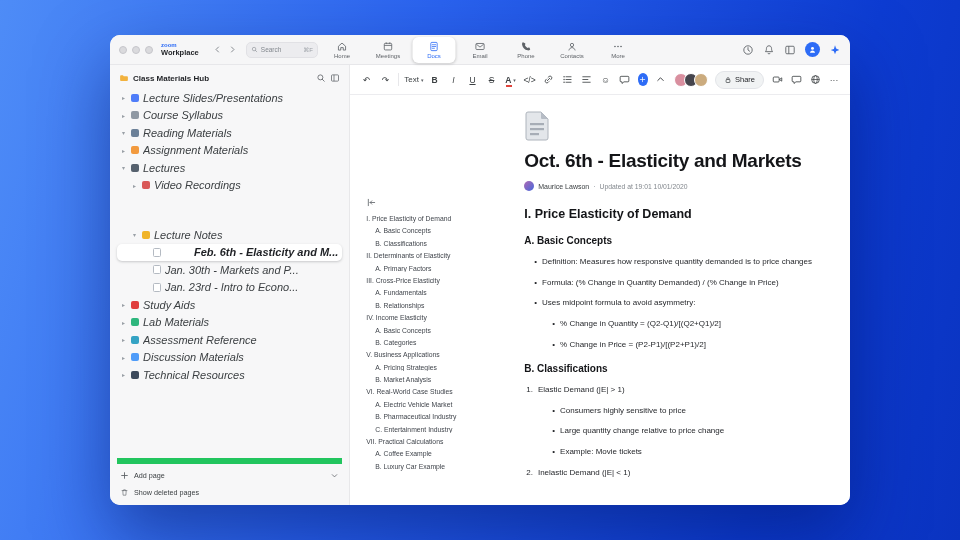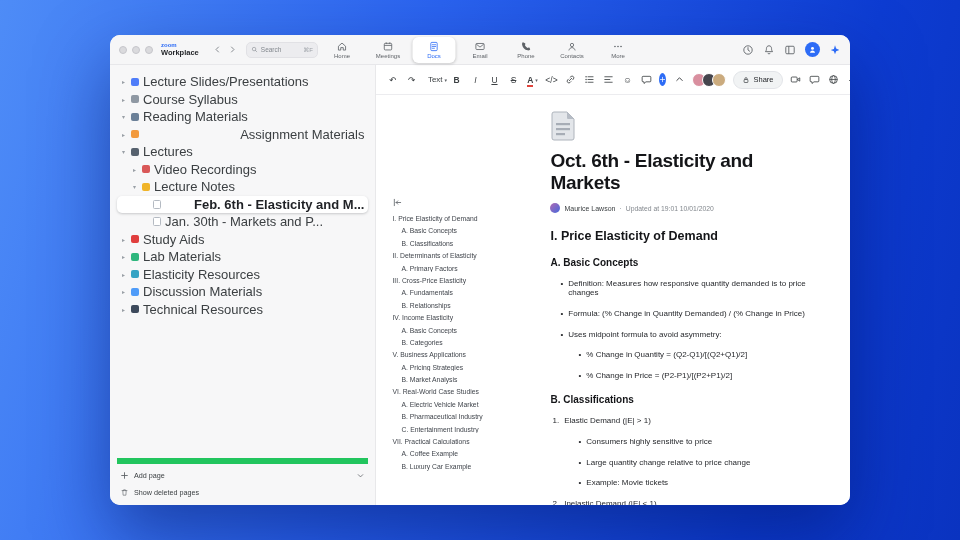--- a/index.html
+++ b/index.html
@@ -55,21 +55,21 @@
   .sb-header { display:flex; align-items:center; gap:4px; padding:0 2px 6px; color:#5f6368; }
   .sb-header svg { width:10px; height:10px; }
   .sb-title { flex:1; font-size:8px; font-weight:bold; color:#1f2125; white-space:nowrap; overflow:hidden; }
   .tree { flex:0 0 auto; }
   .trow { height:17.5px; display:flex; align-items:center; gap:4px; border-radius:5px; padding-right:4px; color:#3c4043; }
   .trow .chev { flex:0 0 7px; width:7px; font-size:6px; color:#9aa0a6; text-align:center; }
   .trow.chev-right .chev::before { content:"▸"; }
   .trow.chev-down  .chev::before { content:"▾"; }
   .trow .swatch { flex:0 0 8px; width:8px; height:8px; border-radius:2px; background:#c6c9ce; }
   .trow.icon-page .swatch { width:7px; height:9px; border-radius:1.5px; background:#fff; border:1px solid #b4bac2; }
-  .trow .tlabel { flex:1; min-width:0; font-size:13px; white-space:nowrap; overflow:hidden; text-overflow:ellipsis; }
+  .trow .tlabel { flex:1; min-width:0; font-size:11px; white-space:nowrap; overflow:hidden; text-overflow:ellipsis;font-style:italic; }
   .trow.selected { background:#fff; box-shadow:0 1px 2.5px rgba(60,64,67,.25); }
   .trow.selected .tlabel { font-weight:bold; color:#1f2125;padding-left:29px; }
   .sb-footer { margin-top:auto; border-top:6px solid #22c55e; padding-top:7px; display:flex; flex-direction:column; gap:8px; color:#3c4043; }
   .sb-foot-row { display:flex; align-items:center; gap:5px; font-size:7.2px; padding:0 3px; }
   .sb-foot-row svg { width:9px; height:9px; color:#5f6368; flex:0 0 auto; }
   .sb-foot-row .spacer { flex:1; }
   
   .content { flex:1; display:flex; flex-direction:column; background:#fff; min-width:0; }
   .doc-toolbar {
     flex:0 0 30px; border-bottom:1px solid #ececef; display:flex; align-items:center;
@@ -349,94 +349,111 @@
           <svg viewBox="0 0 16 16">
             <use href="#i-sparkle"></use>
           </svg>
         </span>
     </div>
   </div>
 
   <div class="main">
 
     <aside class="sidebar">
+      <div class="sb-header">
+        <svg viewBox="0 0 16 16">
+            <use href="#i-folder"></use>
+          </svg>
+        <span class="sb-title">Class Materials Hub</span>
+        <svg viewBox="0 0 16 16">
+            <use href="#i-magnifier"></use>
+          </svg>
+        <svg viewBox="0 0 16 16">
+            <use href="#i-panel"></use>
+          </svg>
+      </div>
       <div class="tree">
 
           <div class="trow chev-right" style="padding-left: 3px;">
             <span class="chev"></span>
             <span class="swatch" style="background: rgb(79, 125, 249);"></span>
             <span class="tlabel">Lecture Slides/Presentations</span>
           </div>
 
           <div class="trow chev-right" style="padding-left: 3px;">
             <span class="chev"></span>
             <span class="swatch" style="background: rgb(143, 152, 163);"></span>
             <span class="tlabel">Course Syllabus</span>
           </div>
 
           <div class="trow chev-down" style="padding-left: 3px;">
             <span class="chev"></span>
             <span class="swatch" style="background: rgb(107, 128, 152);"></span>
             <span class="tlabel">Reading Materials</span>
           </div>
 
-          <div class="trow chev-right" style="padding-left: 3px; text-align: right;">
+          <div class="trow chev-right" style="padding-left: 3px;">
             <span class="chev"></span>
             <span class="swatch" style="background: rgb(242, 154, 62);"></span>
             <span class="tlabel">Assignment Materials</span>
           </div>
 
           <div class="trow chev-down" style="padding-left: 3px;">
             <span class="chev"></span>
             <span class="swatch" style="background: rgb(86, 97, 110);"></span>
             <span class="tlabel">Lectures</span>
           </div>
 
           <div class="trow chev-right" style="padding-left: 14px;">
             <span class="chev"></span>
             <span class="swatch" style="background: rgb(217, 88, 88);"></span>
             <span class="tlabel">Video Recordings</span>
           </div>
 
 
-          <div class="trow chev-down" style="padding-left: 14px;">
+          <div class="trow chev-down" style="padding-left: 14px; margin-top: 32px;">
             <span class="chev"></span>
             <span class="swatch" style="background: rgb(240, 180, 41);"></span>
             <span class="tlabel">Lecture Notes</span>
           </div>
 
           <div class="trow chev-none selected icon-page" style="padding-left: 25px;">
             <span class="chev"></span>
             <span class="swatch"></span>
             <span class="tlabel">Feb. 6th - Elasticity and M...</span>
           </div>
 
           <div class="trow chev-none icon-page" style="padding-left: 25px;">
             <span class="chev"></span>
             <span class="swatch"></span>
             <span class="tlabel">Jan. 30th - Markets and P...</span>
           </div>
 
+          <div class="trow chev-none icon-page" style="padding-left: 25px;">
+            <span class="chev"></span>
+            <span class="swatch"></span>
+            <span class="tlabel">Jan. 23rd - Intro to Econo...</span>
+          </div>
 
           <div class="trow chev-right" style="padding-left: 3px;">
             <span class="chev"></span>
             <span class="swatch" style="background: rgb(224, 62, 62);"></span>
             <span class="tlabel">Study Aids</span>
           </div>
 
           <div class="trow chev-right" style="padding-left: 3px;">
             <span class="chev"></span>
             <span class="swatch" style="background: rgb(46, 182, 125);"></span>
             <span class="tlabel">Lab Materials</span>
           </div>
 
           <div class="trow chev-right" style="padding-left: 3px;">
             <span class="chev"></span>
             <span class="swatch" style="background: rgb(53, 163, 196);"></span>
-            <span class="tlabel">Elasticity Resources</span>
+            <span class="tlabel">Assessment Reference</span>
           </div>
 
           <div class="trow chev-right" style="padding-left: 3px;">
             <span class="chev"></span>
             <span class="swatch" style="background: rgb(79, 156, 249);"></span>
             <span class="tlabel">Discussion Materials</span>
           </div>
 
 
           <div class="trow chev-right" style="padding-left: 3px;">

